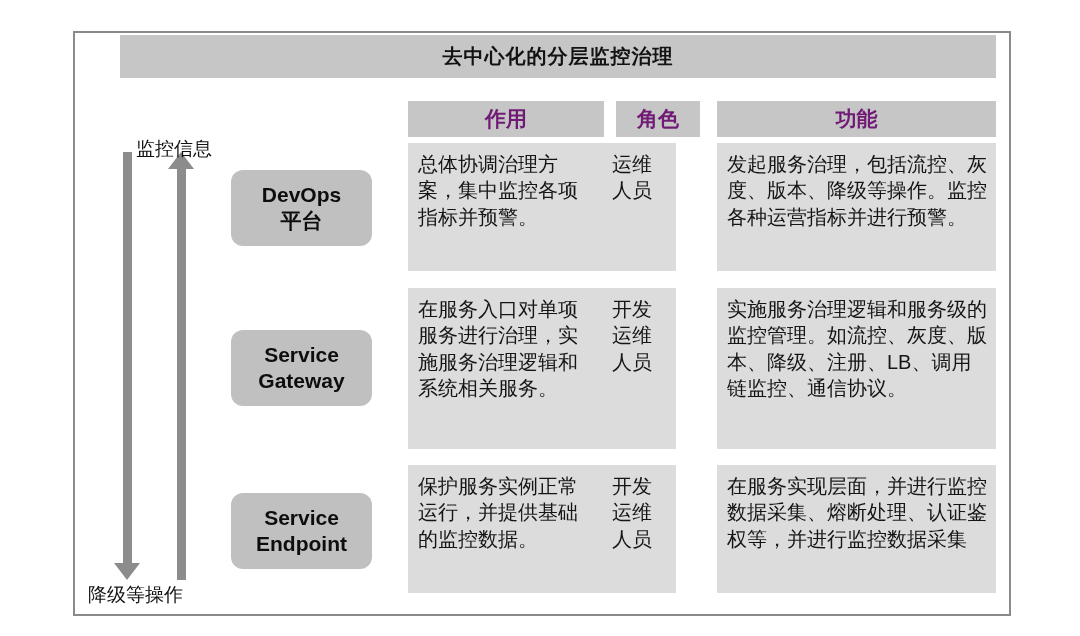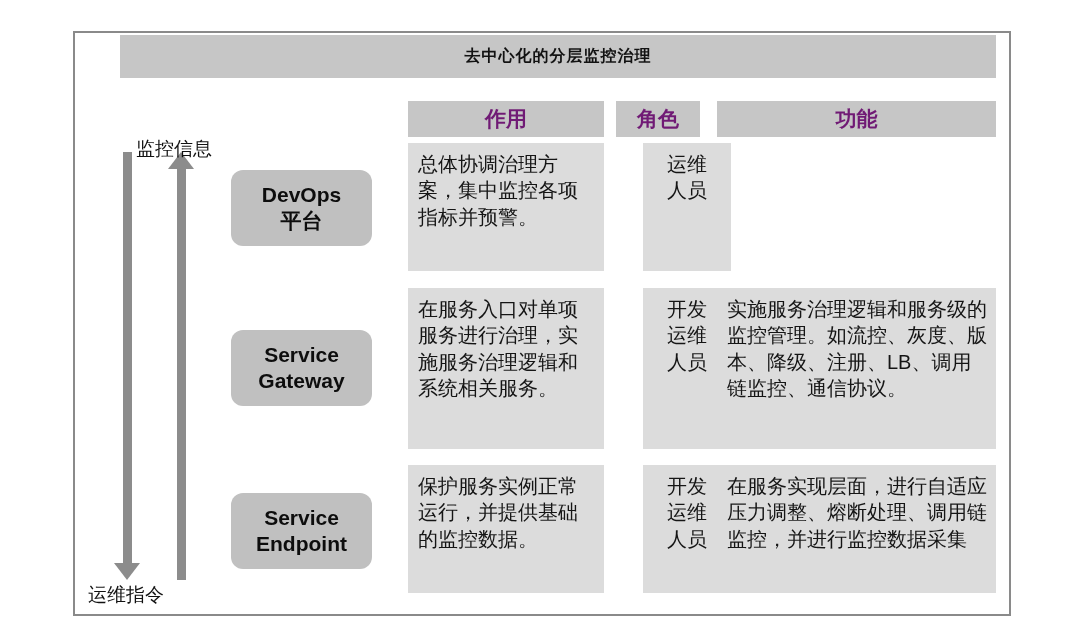--- a/index.html
+++ b/index.html
@@ -39,21 +39,21 @@
     left: 120px;
     top: 35px;
     width: 876px;
     height: 43px;
     background: #c6c6c6;
     display: flex;
     align-items: center;
     justify-content: center;
   }
   #title-bar .title-text {
-    font-size: 16px;
+    font-size: 20px;
     font-weight: bold;
     color: #121212;
     letter-spacing: 1px;
   }
 
   
   .col-header {
     position: absolute;
     height: 36px;
     background: #c6c6c6;
@@ -84,21 +84,21 @@
     padding-left: 4px;
     padding-right: 4px;
   }
 
   
   .r1 { top: 143px; height: 128px; }
   .r2 { top: 288px; height: 161px; }
   .r3 { top: 465px; height: 128px; }
 
   .c-role  { left: 408px; width: 196px; }
-  .c-actor { left: 643px; width: 88px;  }
+  .c-actor { left: 588px; width: 88px;  }
   .c-func  { left: 717px; width: 279px; }
 
   
   .node-pill {
     position: absolute;
     left: 231px;
     width: 141px;
     background: #c0c0c0;
     border-radius: 12px;
     display: flex;
@@ -170,47 +170,48 @@
   <div id="arrow-down-col" class="arrow-col">
     <div class="arrow-shaft"></div>
     <div class="arrow-head down"></div>
   </div>
   <div id="arrow-up-col" class="arrow-col">
     <div class="arrow-shaft"></div>
     <div class="arrow-head up"></div>
   </div>
 
   <div id="label-monitor" class="arrow-label">监控信息</div>
-  <div id="label-ops" class="arrow-label">运维指令</div>
+  <div id="label-ops" class="arrow-label">降级等操作</div>
 
   <div id="hdr-role" class="col-header">作用</div>
   <div id="hdr-actor" class="col-header">角色</div>
   <div id="hdr-func" class="col-header">功能</div>
 
   <div id="pill-devops" class="node-pill">
     <span>DevOps</span>
     <span>平台</span>
   </div>
   <div class="cell c-role r1">总体协调治理方案，集中监控各项指标并预警。</div>
   <div class="cell c-actor r1 center" style="white-space:pre-line;">运维
 人员</div>
+  <div class="cell c-func r1">发起服务治理，包括流控、灰度、版本、降级等操作。监控各种运营指标并进行预警。</div>
 
   <div id="pill-gateway" class="node-pill">
     <span>Service</span>
     <span>Gateway</span>
   </div>
   <div class="cell c-role r2">在服务入口对单项服务进行治理，实施服务治理逻辑和系统相关服务。</div>
   <div class="cell c-actor r2 center" style="white-space:pre-line;">开发
 运维
 人员</div>
   <div class="cell c-func r2">实施服务治理逻辑和服务级的监控管理。如流控、灰度、版本、降级、注册、LB、调用链监控、通信协议。</div>
 
   <div id="pill-endpoint" class="node-pill">
     <span>Service</span>
     <span>Endpoint</span>
   </div>
   <div class="cell c-role r3">保护服务实例正常运行，并提供基础的监控数据。</div>
   <div class="cell c-actor r3 center" style="white-space:pre-line;">开发
 运维
 人员</div>
-  <div class="cell c-func r3">在服务实现层面，进行自适应压力调整、熔断处理、调用链监控，并进行监控数据采集</div>
+  <div class="cell c-func r3">在服务实现层面，并进行监控数据采集、熔断处理、认证鉴权等，并进行监控数据采集</div>
 
 </div>
 
 </body></html>

